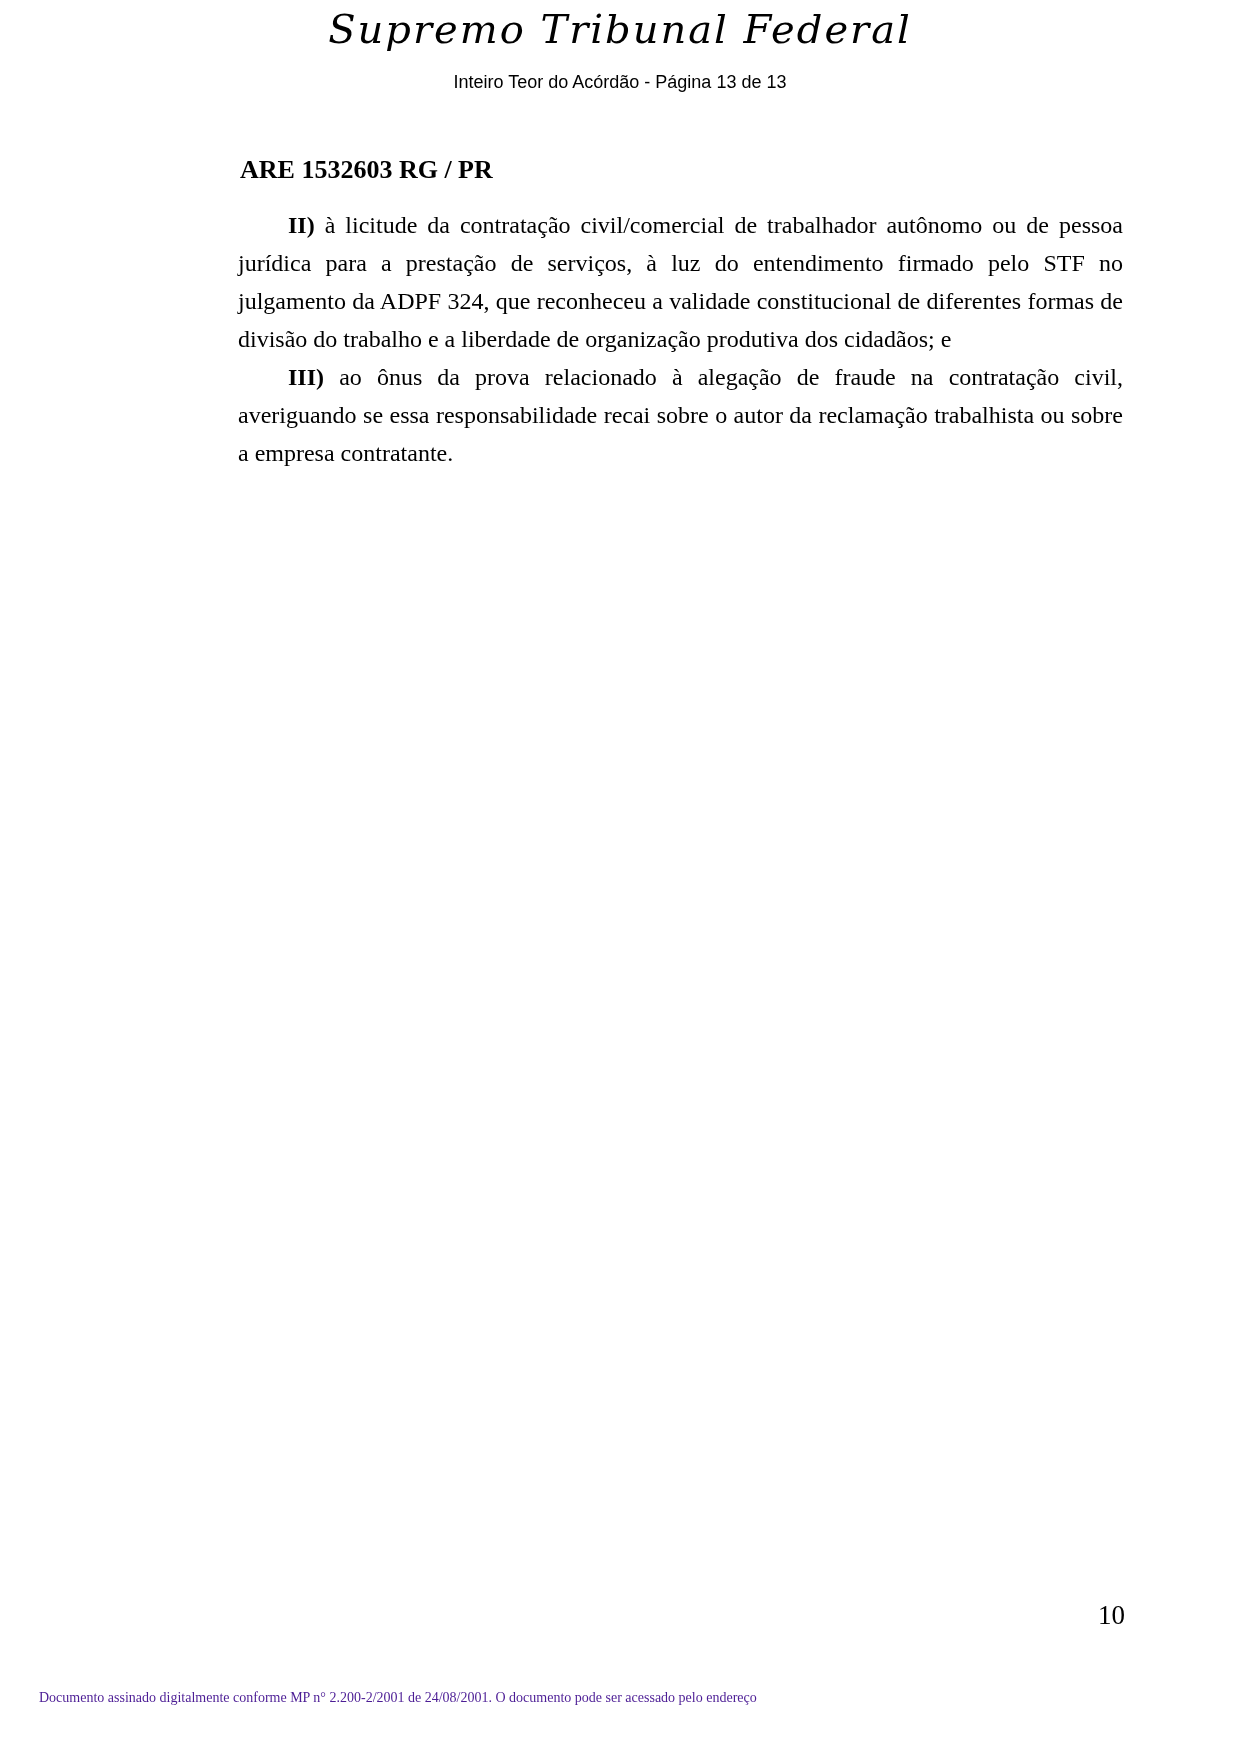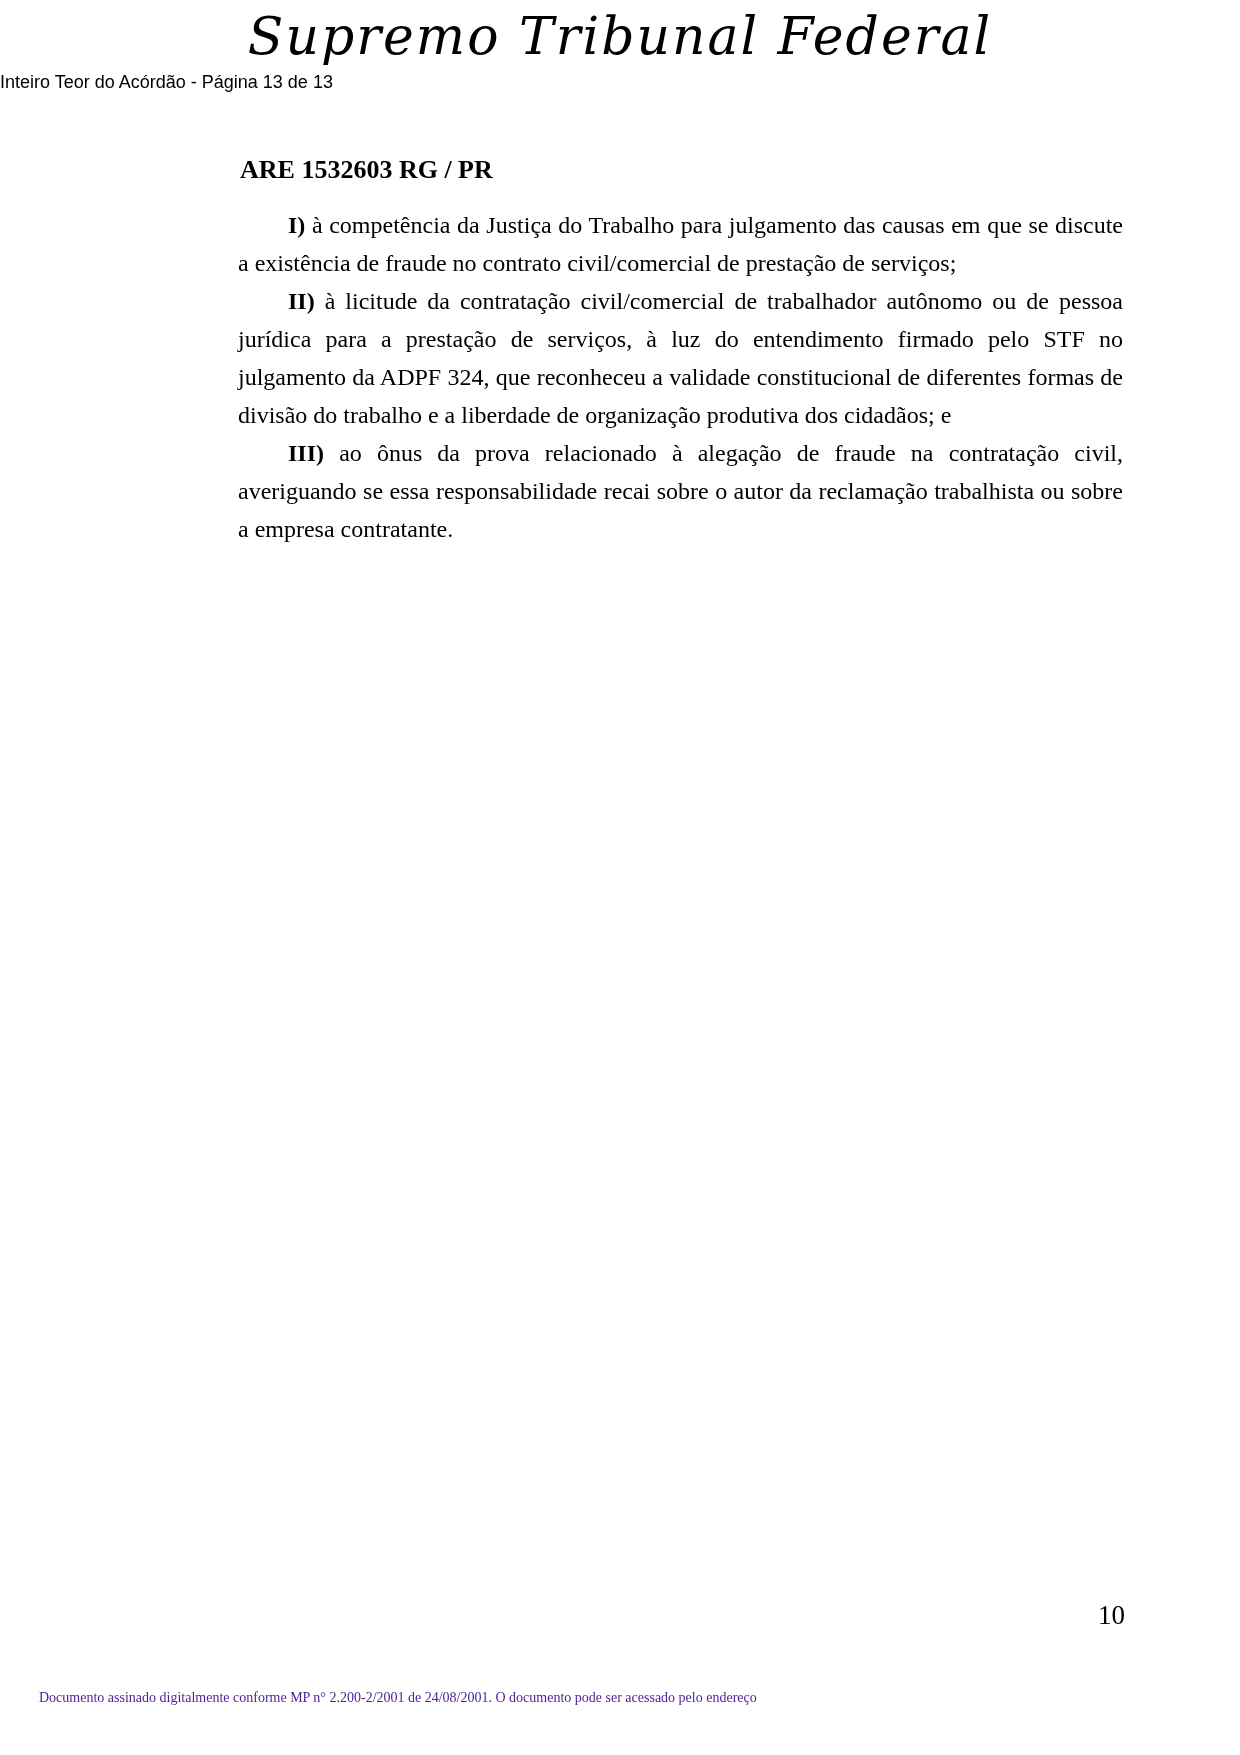--- a/index.html
+++ b/index.html
@@ -14,29 +14,30 @@
     font-family: "Liberation Serif", serif;
   }
   .court-name {
     position: absolute;
     top: 6px;
     left: 0;
     width: 100%;
     text-align: center;
     font-family: "DejaVu Serif", serif;
     font-style: italic;
-    font-size: 52px;
+    font-size: 40px;
     letter-spacing: 2px;
     color: #000000;
   }
   .header-subtitle {
     position: absolute;
     top: 72px;
     left: 0;
     width: 100%;
+    text-align: center;
     font-family: "Liberation Sans", sans-serif;
     font-size: 18px;
     color: #000000;
   }
   .doc-title {
     position: absolute;
     top: 131px;
     left: 240px;
     font-family: "Liberation Serif", serif;
     font-weight: bold;
@@ -84,21 +85,20 @@
 
 <div class="page">
 
   <div class="court-name">Supremo Tribunal Federal</div>
 
   <div class="header-subtitle">Inteiro Teor do Acórdão - Página 13 de 13</div>
 
   <div class="doc-title">ARE 1532603 RG / PR</div>
 
   <div class="body-text">
-    <p class="paragraph"><span class="lead">I)</span><span> à competência da Justiça do Trabalho para julgamento das causas em que se discute a existência de fraude no contrato civil/comercial de prestação de serviços;</span></p>
     <p class="paragraph"><span class="lead">II)</span><span> à licitude da contratação civil/comercial de trabalhador autônomo ou de pessoa jurídica para a prestação de serviços, à luz do entendimento firmado pelo STF no julgamento da ADPF 324, que reconheceu a validade constitucional de diferentes formas de divisão do trabalho e a liberdade de organização produtiva dos cidadãos; e</span></p>
     <p class="paragraph"><span class="lead">III)</span><span> ao ônus da prova relacionado à alegação de fraude na contratação civil, averiguando se essa responsabilidade recai sobre o autor da reclamação trabalhista ou sobre a empresa contratante.</span></p>
   </div>
 
   <div class="page-number">10</div>
 
   <div class="doc-footer">
     <div>Documento assinado digitalmente conforme MP n° 2.200-2/2001 de 24/08/2001. O documento pode ser acessado pelo endereço</div>
   </div>
 

